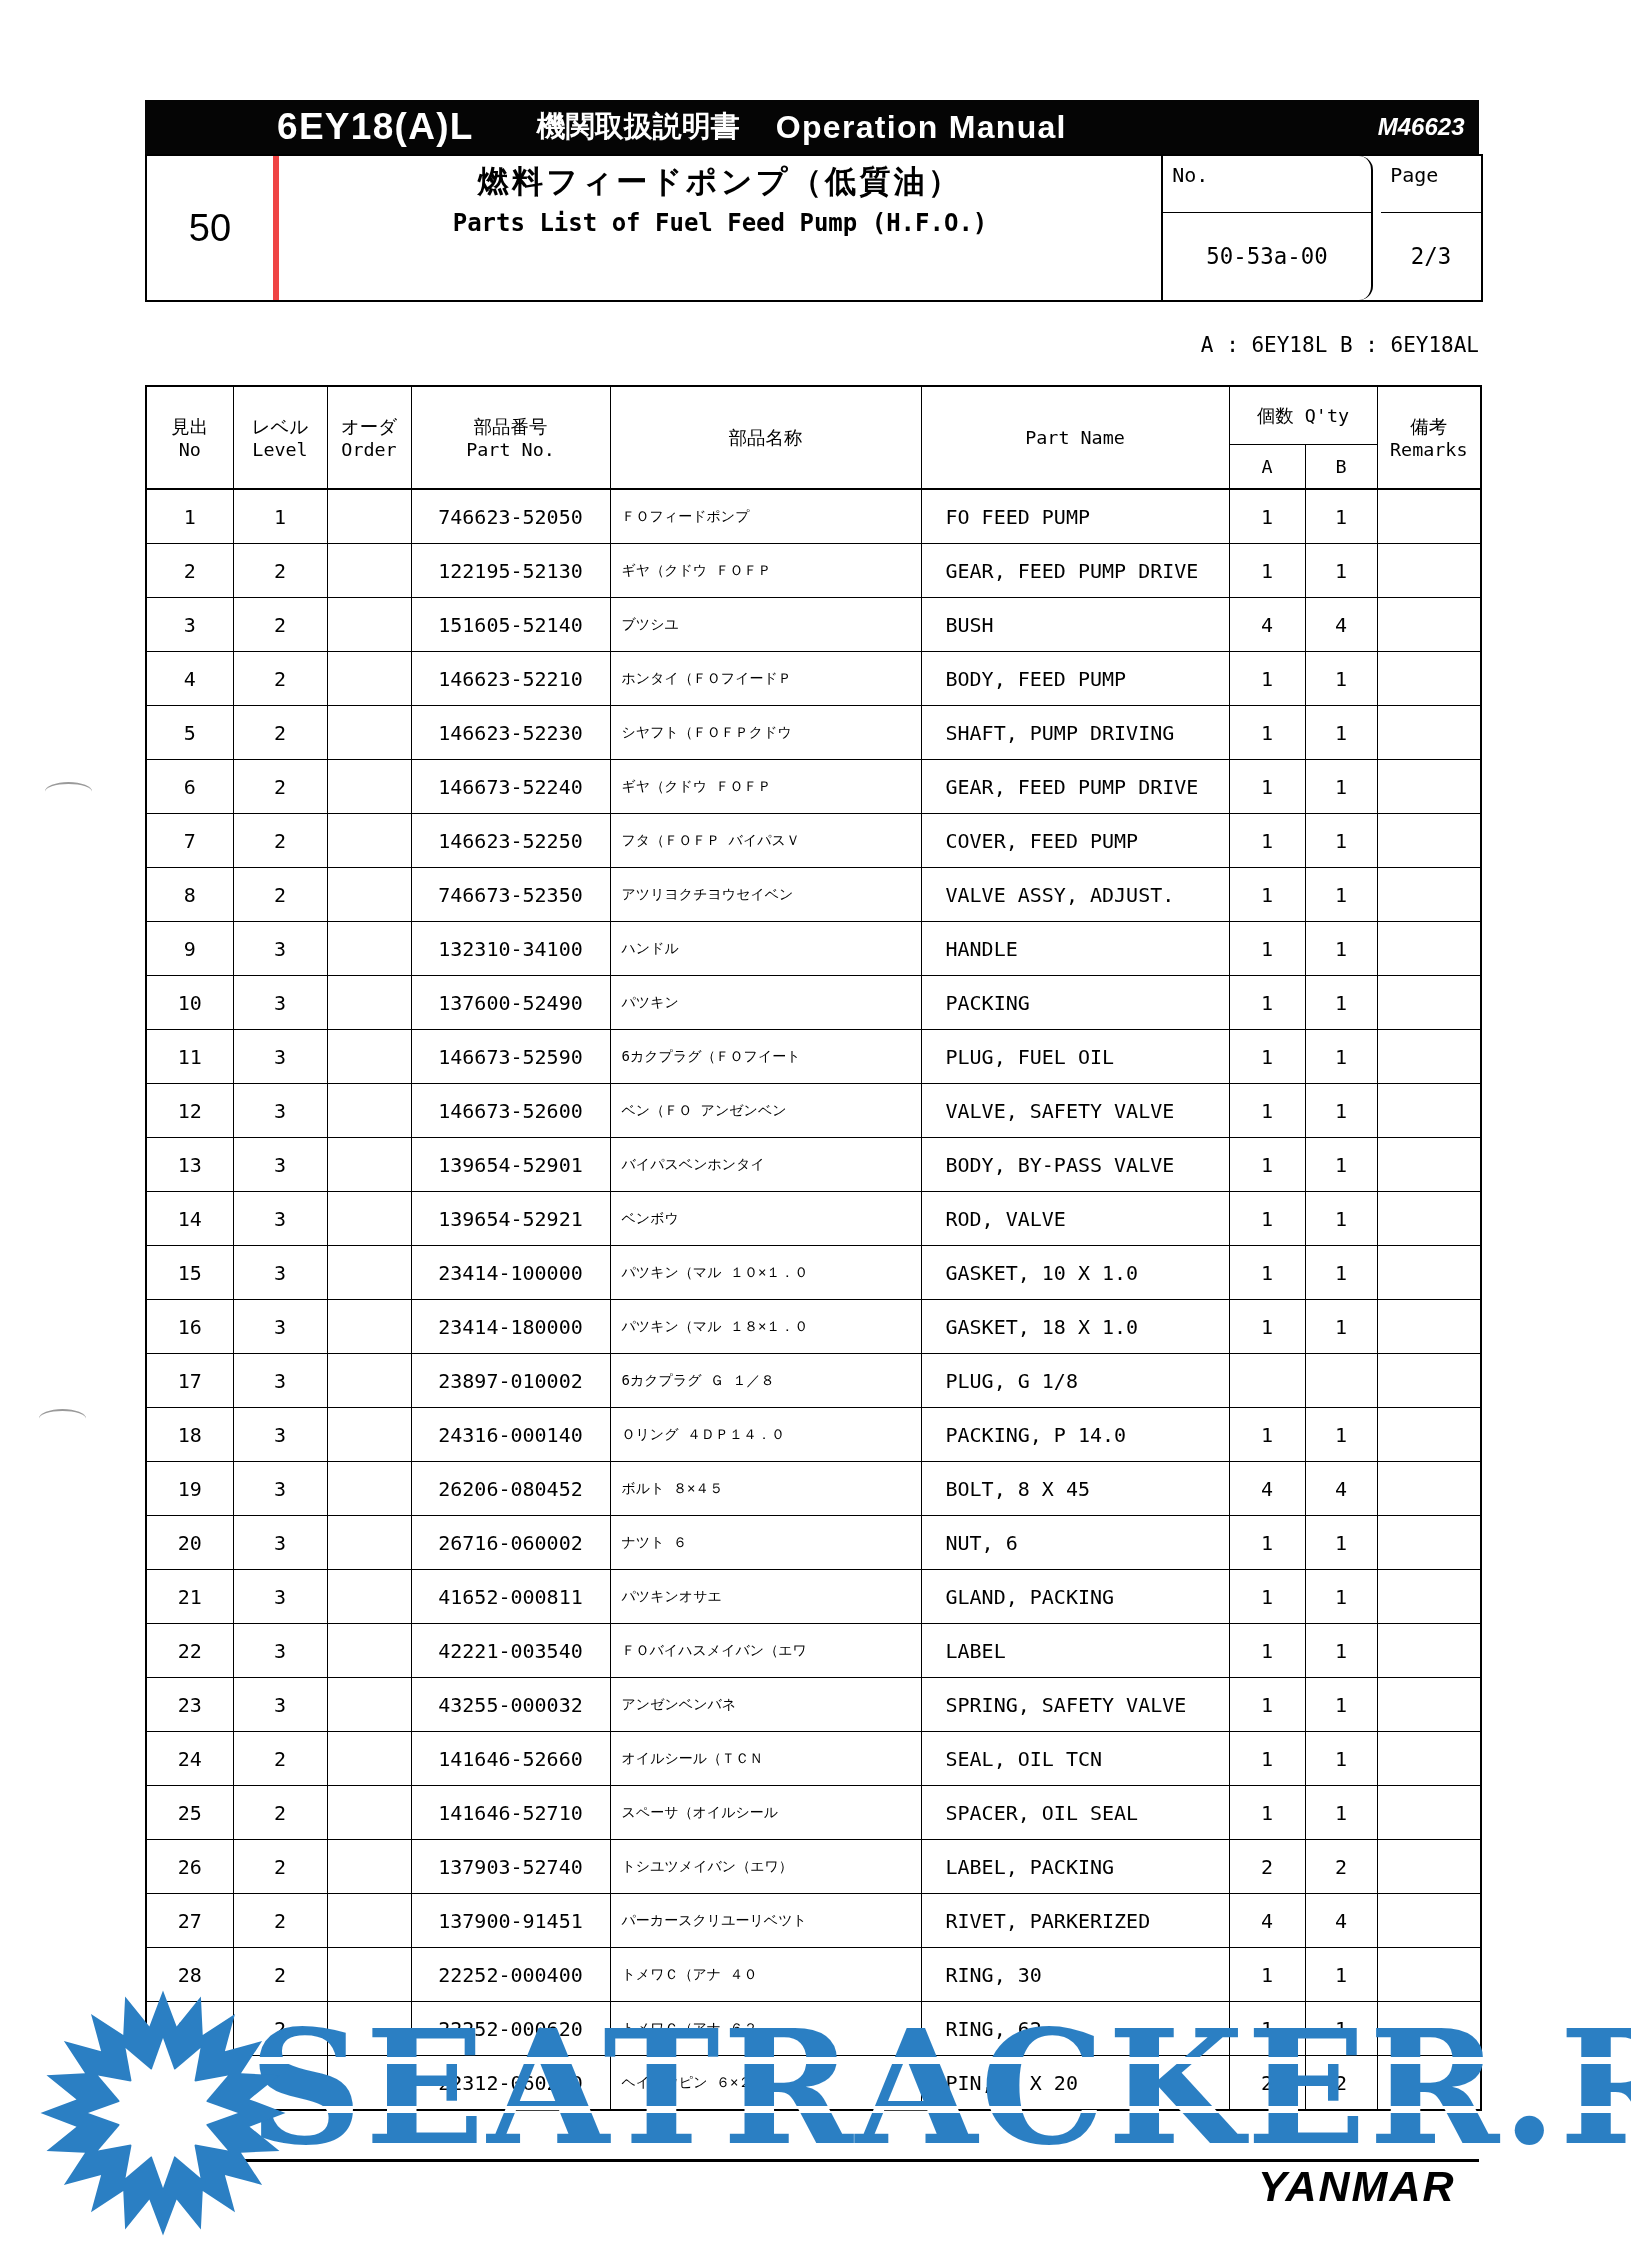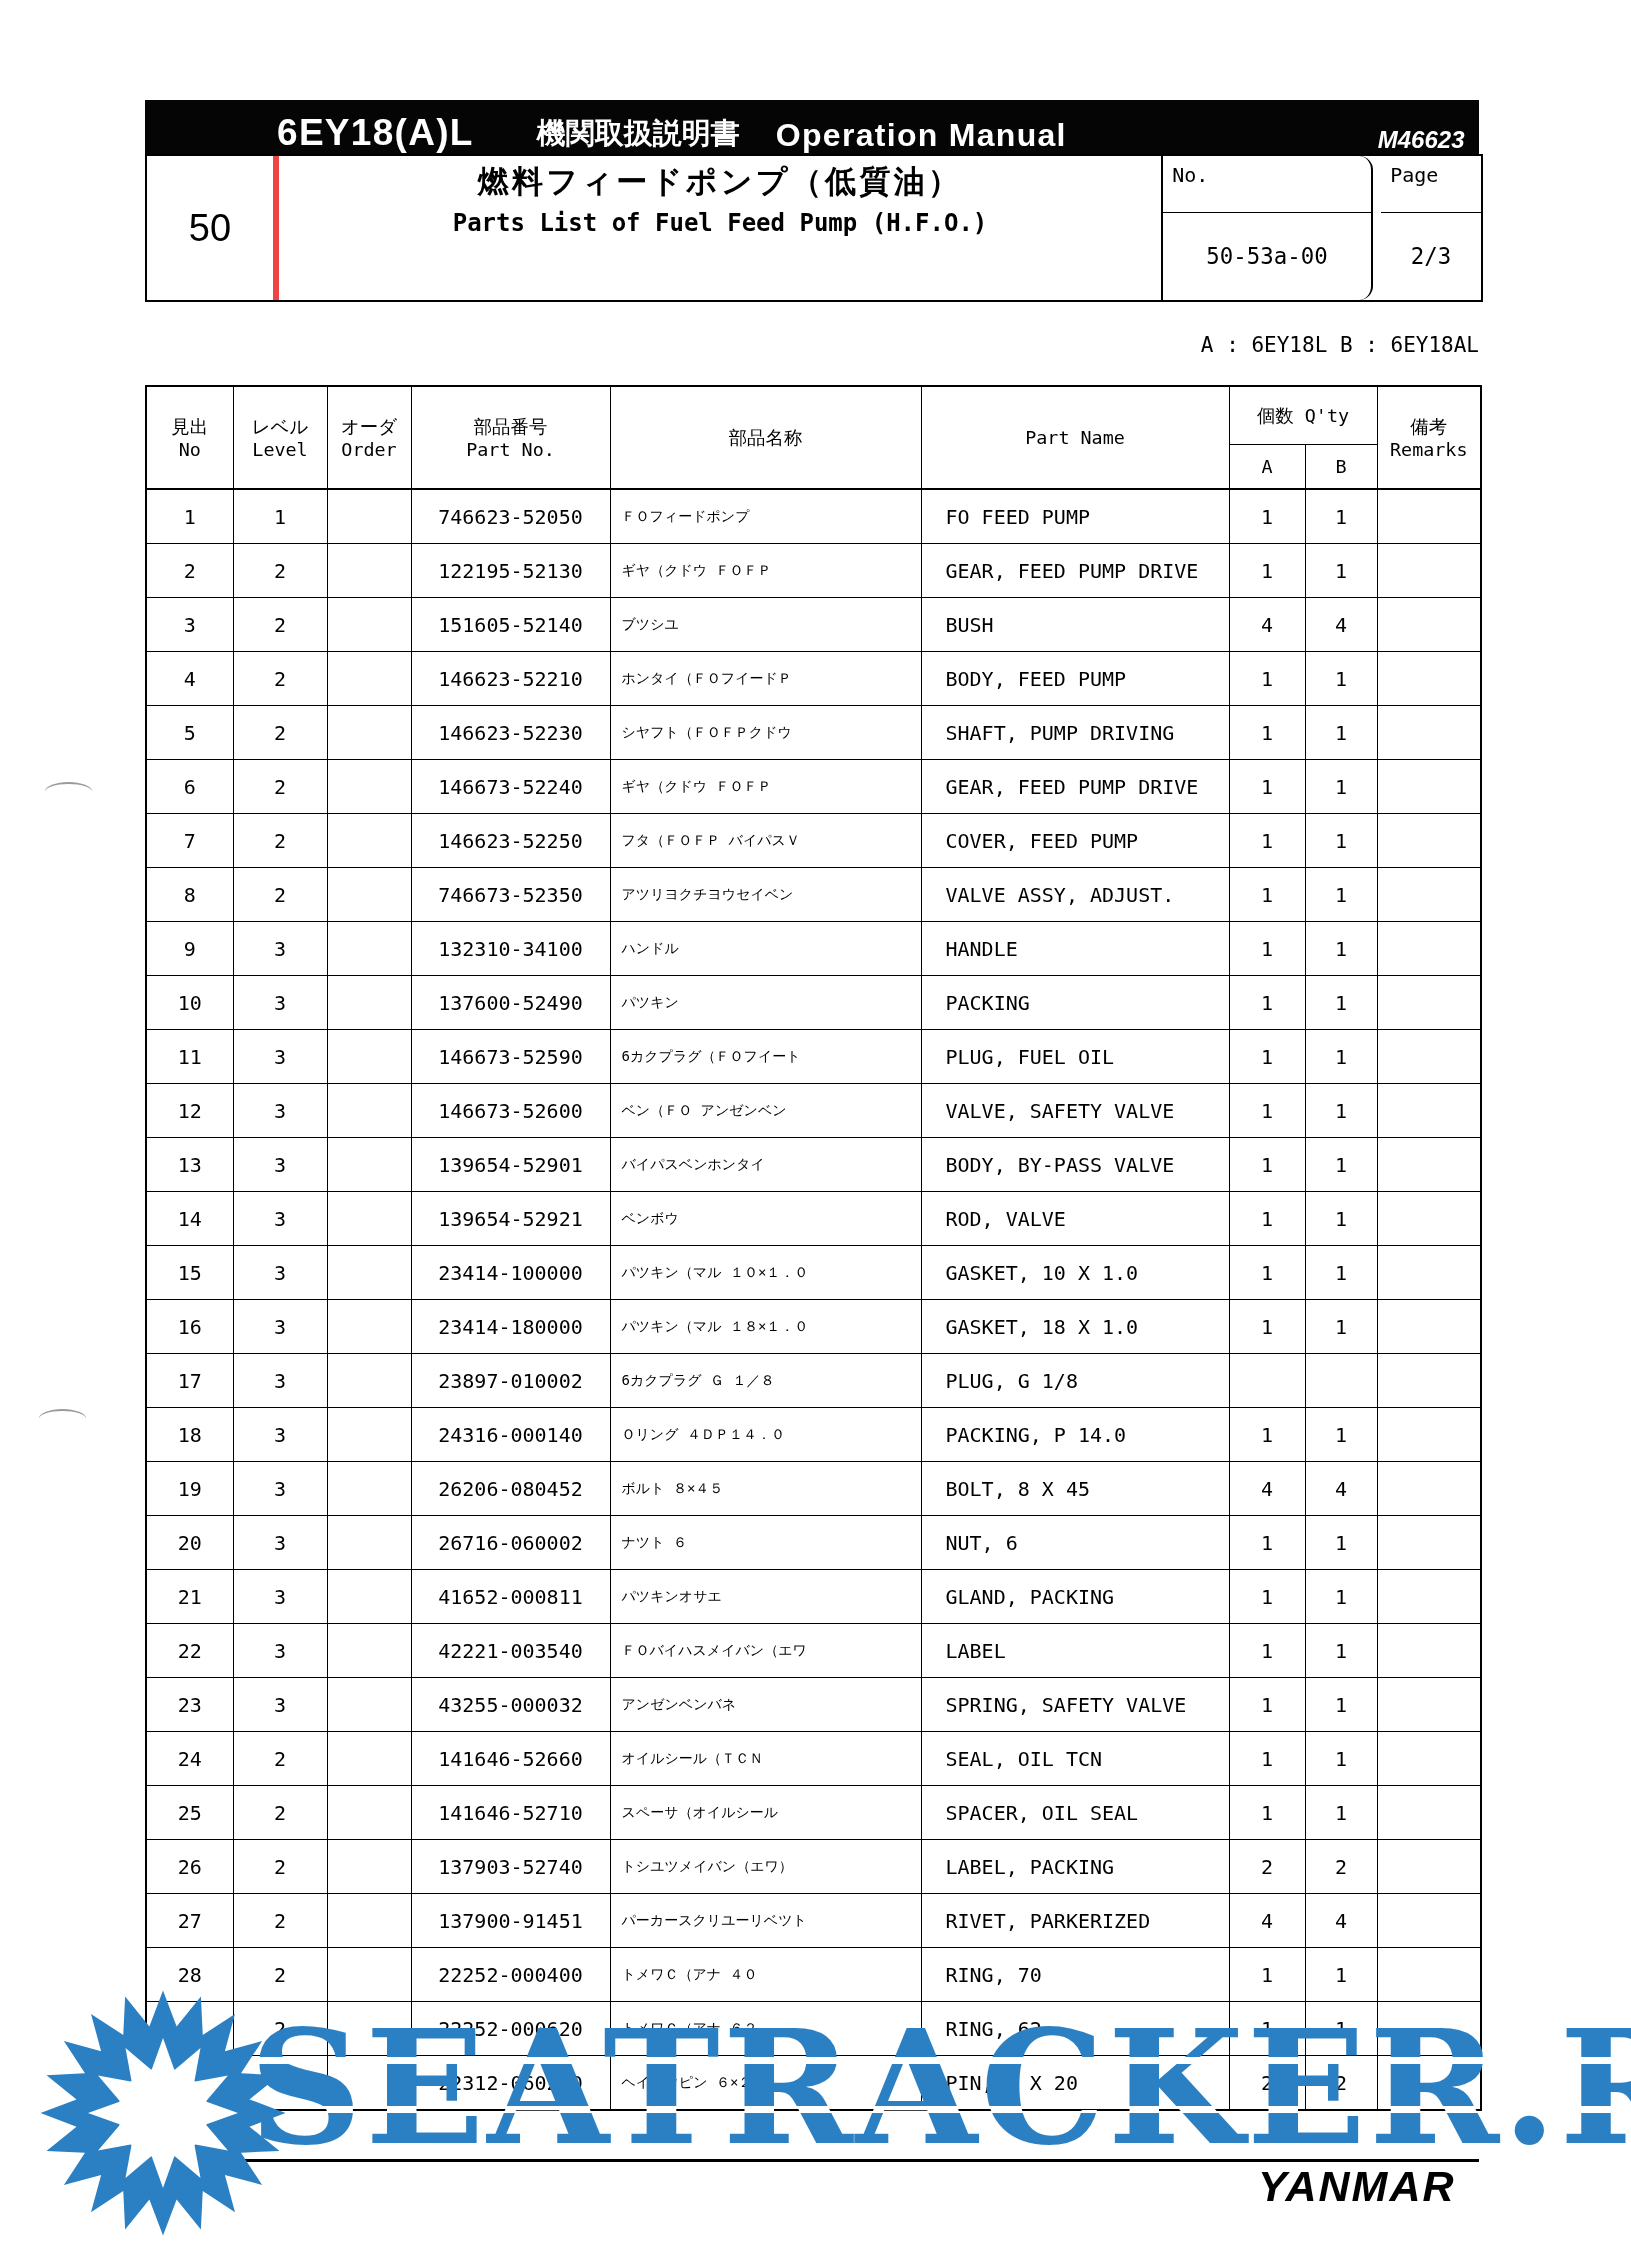--- a/index.html
+++ b/index.html
@@ -5,21 +5,21 @@
   html, body { margin:0; padding:0; }
   body {
     width:1632px; height:2261px; position:relative; background:#ffffff;
     font-family:"DejaVu Sans Mono", monospace; color:#000; overflow:hidden;
   }
   .page { position:absolute; inset:0; }
 
   
   .top-bar {
     position:absolute; left:145px; top:100px; width:1334px; height:54px;
-    background:#050505; color:#fff; display:flex; align-items:flex-end;
+    background:#050505; color:#fff; display:flex; align-items:center;
   }
   .top-bar .model {
     margin-left:132px; font-size:37px; font-weight:bold; letter-spacing:1.3px;
     font-family:"Liberation Sans", sans-serif;
   }
   .top-bar .manual-jp { margin-left:63px; font-size:29px; font-weight:bold; }
   .top-bar .manual-en {
     margin-left:36px; font-size:32px; font-weight:bold; letter-spacing:1.3px;
     font-family:"Liberation Sans", sans-serif;
   }
@@ -500,21 +500,21 @@
       <td class="c-center">4</td>
       <td class="c-center"></td>
     </tr>
 
     <tr>
       <td class="c-center">28</td>
       <td class="c-center">2</td>
       <td class="c-center"></td>
       <td class="c-center">22252-000400</td>
       <td class="c-namejp">トメワＣ（アナ ４０</td>
-      <td class="c-nameen">RING, 70</td>
+      <td class="c-nameen">RING, 30</td>
       <td class="c-center">1</td>
       <td class="c-center">1</td>
       <td class="c-center"></td>
     </tr>
 
     <tr>
       <td class="c-center">29</td>
       <td class="c-center">2</td>
       <td class="c-center"></td>
       <td class="c-center">22252-000620</td>

